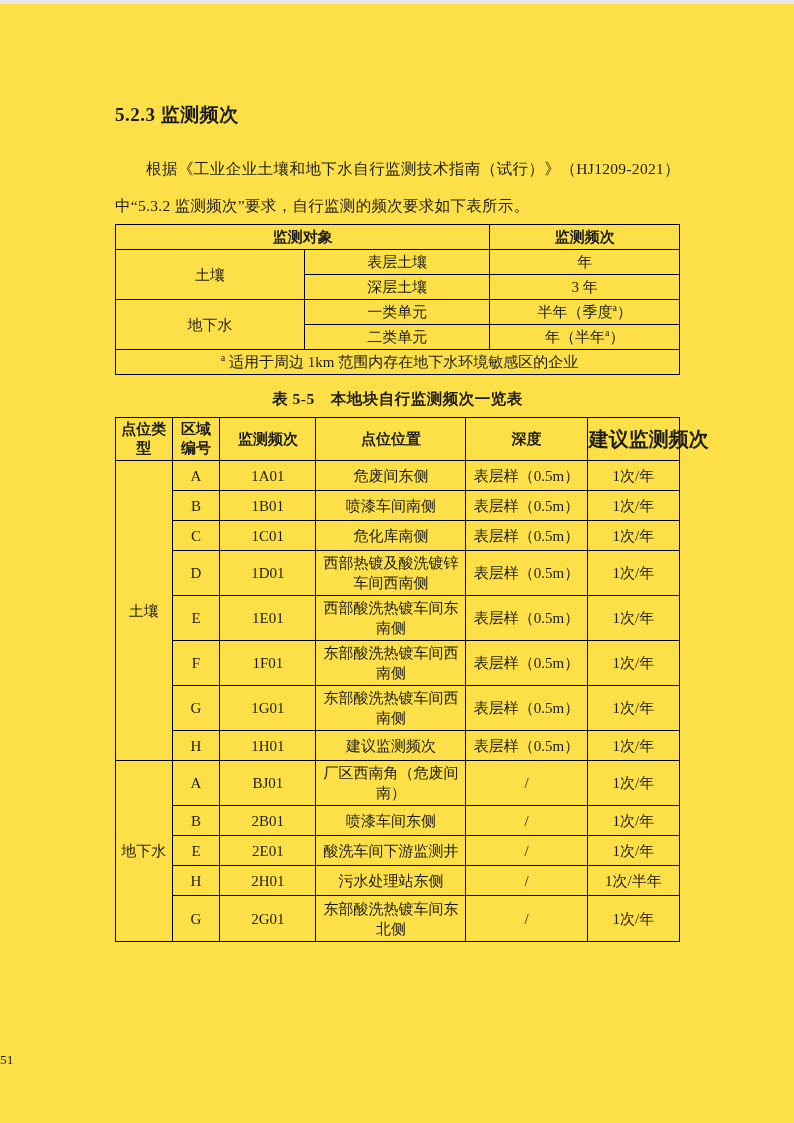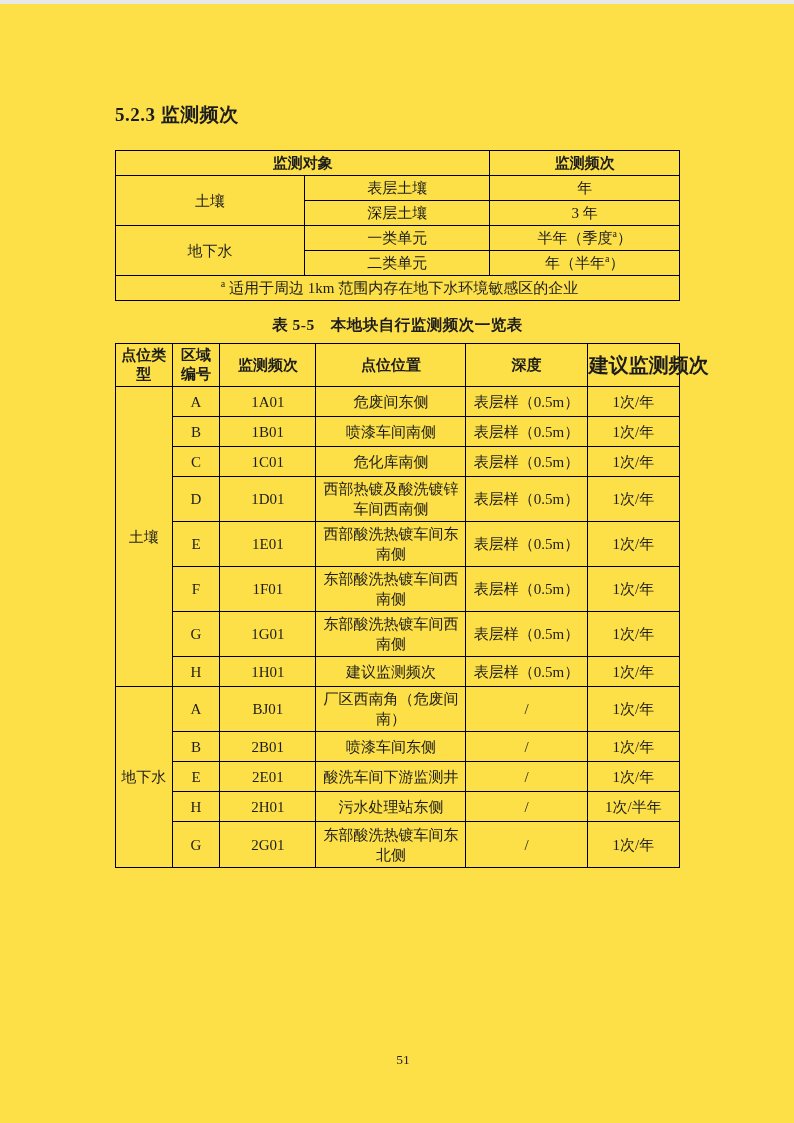--- a/index.html
+++ b/index.html
@@ -62,37 +62,38 @@
   }
   sup { font-size: 10px; vertical-align: super; line-height: 0; }
   .t55 { margin-bottom: 0; }
   .t55 th { height: 42px; line-height: 19px; padding: 2px 1px; }
   .t55 td { height: 30px; }
   .t55 td.tall { height: 44px; }
   .t55 td.xtall { height: 46px; }
   .t55 th.nowrap { white-space: nowrap; font-size: 20px; }
   .page-number {
     position: absolute;
-    left: 12px;
+    left: 0;
     right: 0;
     top: 1048px;
-    text-align: center;
+    text-align: left;
     font-size: 13.5px;
     color: #222;
   }
   .mt-para { margin-top: 21px; }
 </style>
 </head>
 <body>
 
 <div class="page">
   <div class="content">
 
     <div class="section-heading">5.2.3 监测频次</div>
 
+    <div class="para">根据《工业企业土壤和地下水自行监测技术指南（试行）》（HJ1209-2021）中“5.3.2 监测频次”要求，自行监测的频次要求如下表所示。</div>
 
 
     <table class="t54">
       <colgroup>
           <col style="width:33.5%">
           <col style="width:32.9%">
           <col style="width:33.6%">
         </colgroup>
       <tbody>
           <tr>

